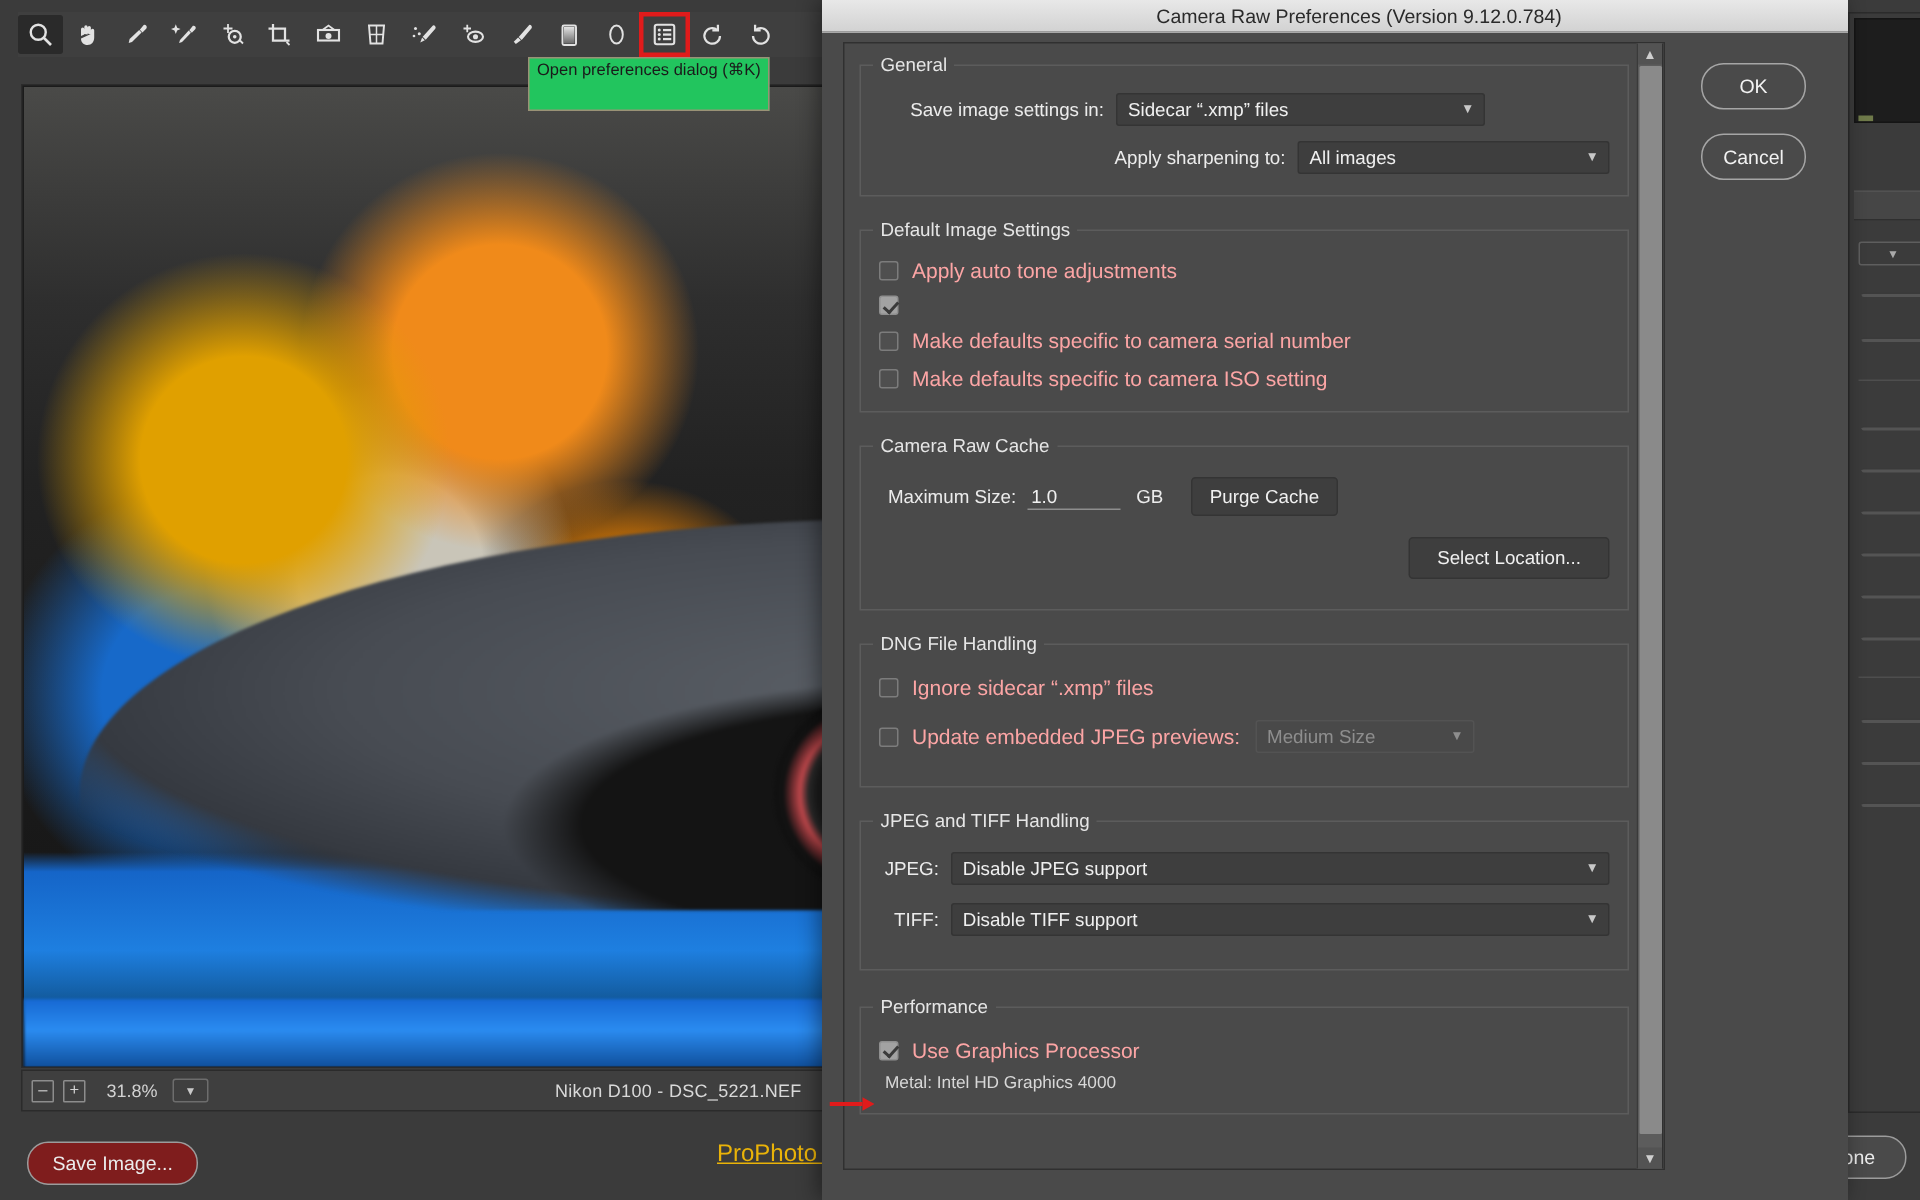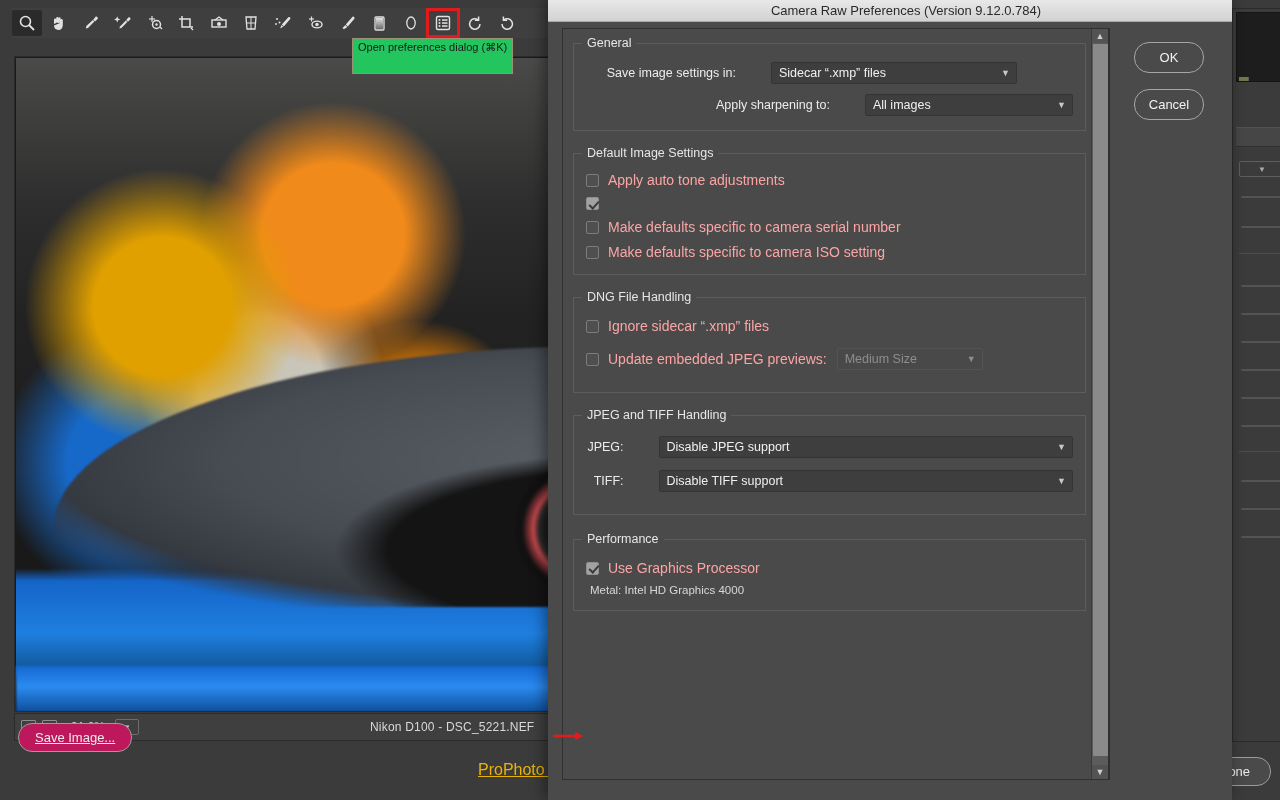--- a/index.html
+++ b/index.html
@@ -104,23 +104,23 @@
   .zoom-val { margin-left: 14px; font-size: 12px; }
   .zoom-drop {
     margin-left: 10px; width: 24px; height: 16px;
     border: 1px solid #6d6d6d; border-radius: 2px;
     display: flex; align-items: center; justify-content: center;
     color: #c9c9c9; font-size: 8px;
   }
   .status-file { position: absolute; left: 355px; font-size: 12px; color: #d9d9d9; letter-spacing: .2px; }
 
   .save-image-btn {
-    position: absolute; left: 18px; top: 723px;
+    position: absolute; left: 18px; top: 761px;
     padding: 6px 16px; border: 1px solid #9c9c9c; border-radius: 14px;
-    color: #ebebeb; font-size: 13px; background: #be185d; text-decoration: underline;
+    color: #ebebeb; font-size: 13px; background: #7f1d1d;
   }
   .prophoto-link {
     position: absolute; left: 478px; top: 761px;
     color: #eab308; font-size: 16px; text-decoration: underline;
   }
   .done-btn {
     position: absolute; left: 1198px; top: 757px;
     padding: 6px 20px; border: 1px solid #9c9c9c; border-radius: 14px;
     color: #ebebeb; font-size: 13px; background: #4a4a4a; white-space: nowrap;
   }
@@ -194,21 +194,21 @@
   .group {
     position: relative; margin: 0 10px 10px 10px;
     border: 1px solid #5c5c5c;
     padding: 14px 12px 14px 12px;
   }
   .group > .legend {
     position: absolute; top: -8px; left: 8px;
     background: #4a4a4a; padding: 0 5px;
     color: #e6e6e6; font-size: 12.5px;
   }
-  .row { display: flex; align-items: center; margin-bottom: 10px; gap: 27px; }
+  .row { display: flex; align-items: center; margin-bottom: 10px; }
   .row:last-child { margin-bottom: 0; justify-content: flex-end; }
   .lbl { color: #ececec; font-size: 12.5px; }
   .lbl.right { text-align: right; }
 
   select, .fakeselect {
     appearance: none; -webkit-appearance: none;
     background: #3e3e3e; border: 1px solid #343434; border-radius: 2px;
     color: #f0f0f0; font-size: 12.5px; font-family: "Liberation Sans", sans-serif;
     height: 22px; padding: 0 18px 0 7px;
     display: flex; align-items: center; position: relative;
@@ -496,20 +496,32 @@
             <div class="cbrow">
               <div class="cbox"></div>
               <div class="cblabel">Make defaults specific to camera serial number</div>
             </div>
             <div class="cbrow">
               <div class="cbox"></div>
               <div class="cblabel">Make defaults specific to camera ISO setting</div>
             </div>
           </div>
 
+          <div class="group" style="margin-top:22px">
+            <div class="legend">Camera Raw Cache</div>
+            <div class="row" style="margin-top:6px">
+              <div class="lbl" style="margin-left:6px; margin-right:8px">Maximum Size:</div>
+              <input class="txtfield" type="text" value="1.0" style="">
+              <div class="lbl" style="margin-left:10px; margin-right:18px">GB</div>
+              <button class="btn">Purge Cache</button>
+            </div>
+            <div class="row" style="margin-top:14px; margin-bottom:6px">
+              <button class="btn" style="margin-left:6px; padding:6px 18px">Select Location...</button>
+            </div>
+          </div>
 
           <div class="group" style="margin-top:22px">
             <div class="legend">DNG File Handling</div>
             <div class="cbrow" style="margin-top:6px; margin-bottom:14px">
               <div class="cbox"></div>
               <div class="cblabel">Ignore sidecar “.xmp” files</div>
             </div>
             <div class="cbrow" style="margin-bottom:8px">
               <div class="cbox"></div>
               <div class="cblabel" style="margin-right:10px">Update embedded JPEG previews:</div>

